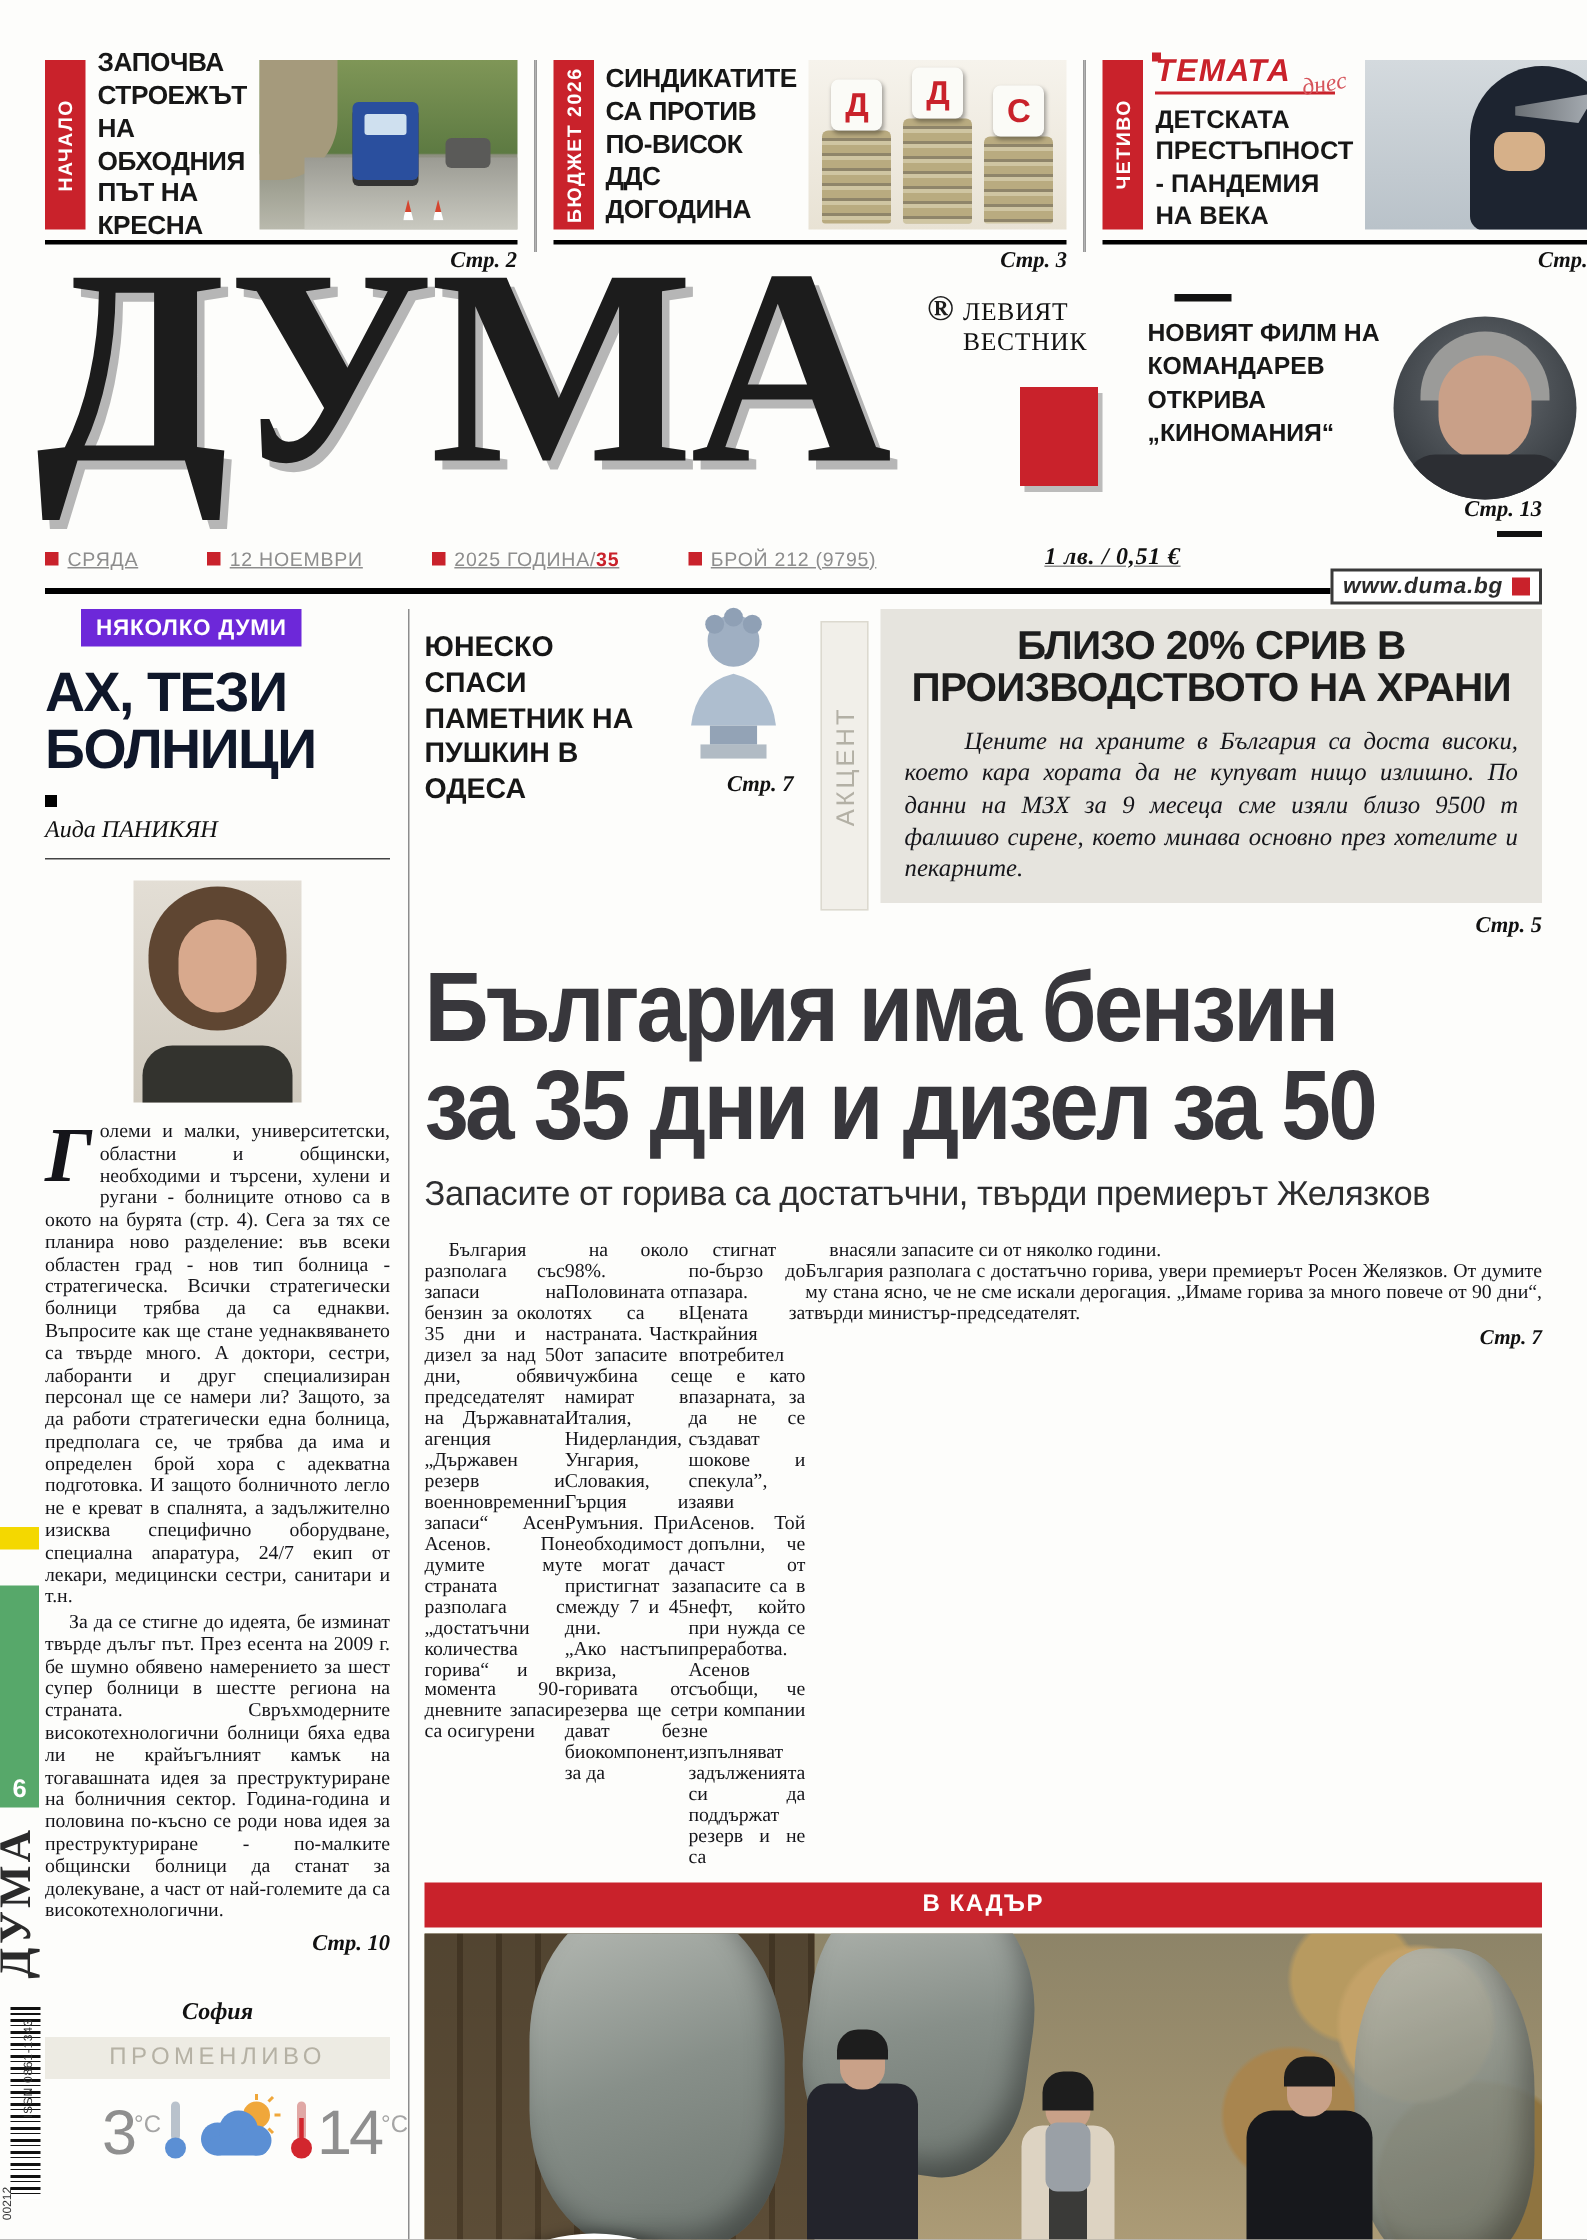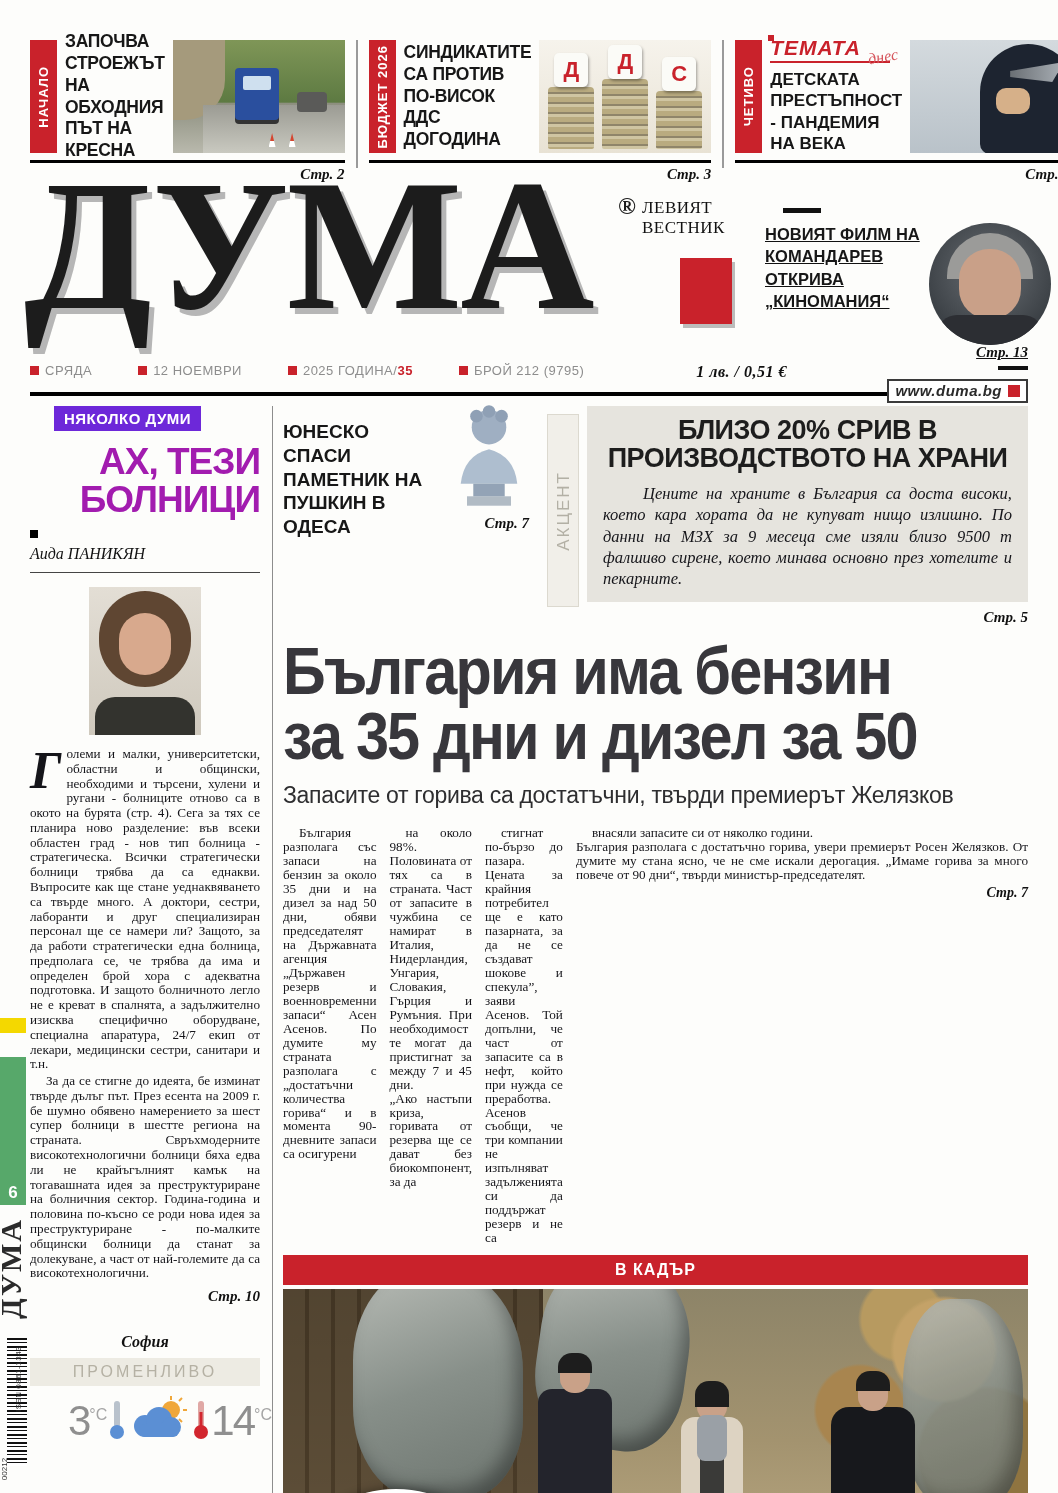--- a/index.html
+++ b/index.html
@@ -45,49 +45,49 @@
   .brand .b1 { font:italic bold 21px/0.9 "Liberation Sans", sans-serif; color:#c9222b; letter-spacing:1px; text-shadow:1px 1px 0 #fff,-1px -1px 0 #fff; }
   .brand .bsq { position:absolute; left:-2px; top:-4px; width:6px; height:6px; background:#c9222b; }
   .brand .b2 { position:absolute; right:-8px; top:10px; font:italic 16px/1 "Liberation Serif", serif; color:#d6555c; transform:rotate(-10deg); }
   .t3head { font:bold 17px/1.25 "Liberation Sans", sans-serif; color:#171717; }
   
   .masthead { position:relative; height:178px; margin:4px 30px 0 30px; }
   .duma { position:absolute; left:-6px; top:-34px; font:bold 186px/1 "Liberation Serif", serif; color:#1c1c1c; letter-spacing:-2px; text-shadow:5px 6px 0 rgba(145,145,145,.65); }
   .reg { position:absolute; left:588px; top:8px; font:bold 24px/1 "Liberation Serif", serif; color:#1c1c1c; }
   .tagline { position:absolute; left:612px; top:12px; font:17px/1.2 "Liberation Serif", serif; letter-spacing:.5px; color:#111; }
   .redperiod { position:absolute; left:650px; top:72px; width:52px; height:66px; background:#c9222b; box-shadow:3px 4px 0 rgba(145,145,145,.6); }
-  .film { position:absolute; left:735px; top:16px; width:293px;text-decoration:underline; }
+  .film { position:absolute; left:735px; top:4px; width:293px; }
   .film .dash { width:38px; height:5px; background:#111; margin:6px 0 10px 18px; }
   .filmrow { display:flex; }
   .filmhead { width:158px; font:bold 16.5px/1.35 "Liberation Sans", sans-serif; color:#171717; }
   .filmphoto { width:122px; height:122px; border-radius:50%; margin-left:6px; overflow:hidden; position:relative;
     background:radial-gradient(circle at 50% 40%,#6a6f74 0%,#3c4146 70%); }
   .filmphoto .hair { position:absolute; left:18px; top:10px; width:86px; height:46px; background:#9b9b99; border-radius:45px 45px 0 0; }
   .filmphoto .face { position:absolute; left:30px; top:26px; width:62px; height:70px; background:#c9a088; border-radius:30px; }
   .filmphoto .body { position:absolute; left:8px; bottom:-10px; width:106px; height:40px; background:#2c2e33; border-radius:20px 20px 0 0; }
   .filmpage { text-align:right; margin:0 30px 0 0; font:bold italic 15px/1 "Liberation Serif", serif; }
   .filmpage .dash2 { width:30px; height:4px; background:#111; margin:6px 0 0 auto; }
   
-  .dateline { position:relative; margin:0 30px; border-bottom:4px solid #000; padding-bottom:12px; display:flex; align-items:flex-start;
-    font:13px/1 "Liberation Sans", sans-serif; color:#8d8d8d; letter-spacing:.5px; }
+  .dateline { position:relative; margin:0 30px; border-bottom:4px solid #000; padding-bottom:12px; display:flex; align-items:center;
+    font:13px/1 "Liberation Sans", sans-serif; color:#8d8d8d; letter-spacing:.5px;text-decoration:underline; }
   .ditem { display:flex; align-items:center; gap:6px; margin-right:46px; }
   .sq { width:9px; height:9px; background:#c9222b; display:inline-block; }
   .d-red { color:#c9222b; font-weight:bold; }
   .price { margin-left:66px; font:bold italic 16px/1 "Liberation Serif", serif; color:#111; }
   .wwwbar { position:absolute; right:0; bottom:-11px; background:#fff; border:2px solid #3a3a3a; padding:1px 6px; display:flex; align-items:center; gap:6px;
     font:bold italic 15px/1.2 "Liberation Sans", sans-serif; color:#2b2b2b; }
   .wwwbar .sq { width:12px; height:12px; }
   
   .content { display:flex; margin:10px 30px 0 30px; }
   .sidebar { width:230px; flex:none; }
   .vsep { width:1px; background:#8d8d8d; margin:0 10px 180px 12px; }
   .mainarea { flex:1; min-width:0; }
   
   .kicker { display:inline-block; background:#6d28d9; color:#fff; font:bold 15px/1 "Liberation Sans", sans-serif; padding:5px 10px; letter-spacing:.5px;margin-left:24px; }
-  .optitle { font:bold 37px/1.04 "Liberation Sans", sans-serif; letter-spacing:-1px; color:#a21caf; margin:12px 0 10px;text-align:right; }
+  .optitle { font:bold 37px/1.04 "Liberation Sans", sans-serif; letter-spacing:-1px; color:#0f172a; margin:12px 0 10px; }
   .opbullet { width:8px; height:8px; background:#000; margin:2px 0 8px; }
   .author { font:italic 16px/1 "Liberation Serif", serif; margin-bottom:10px; }
   .oprule { border-top:1.5px solid #444; margin-bottom:14px; }
   .opphoto { width:112px; height:148px; margin:0 auto 12px; position:relative; overflow:hidden;
     background:linear-gradient(180deg,#e3ded5 0%,#cfc9bd 100%); }
   .opphoto .hair { position:absolute; left:10px; top:4px; width:92px; height:96px; background:#5f4632; border-radius:46px; }
   .opphoto .face { position:absolute; left:30px; top:26px; width:52px; height:62px; background:#d8a98d; border-radius:26px; }
   .opphoto .top { position:absolute; left:6px; bottom:-8px; width:100px; height:46px; background:#33332e; border-radius:20px 20px 0 0; }
   .optext { font:13.2px/1.12 "Liberation Serif", serif; text-align:justify; color:#15151a; }
   .optext p + p { text-indent:16px; margin-top:2px; }
@@ -111,21 +111,21 @@
   .foodwrap { flex:1; min-width:0; }
   .foodbox { background:#e6e4de; padding:10px 16px 12px; }
   .foodhead { font:bold 27px/1.05 "Liberation Sans", sans-serif; letter-spacing:-0.5px; color:#1d1d1d; text-align:center; margin-bottom:10px; }
   .foodlead { font:italic 16.5px/1.3 "Liberation Serif", serif; text-align:justify; text-indent:40px; color:#15151a; }
   .foodpage { text-align:right; font:bold italic 15px/1 "Liberation Serif", serif; margin-top:8px; }
   
   .mainhead { margin:14px 0 6px; font:bold 66px/0.98 "Liberation Sans", sans-serif; letter-spacing:-2px; color:#38373c;
     transform:scaleX(0.9); transform-origin:0 50%; white-space:nowrap; }
   .subhead { font:23px/1.2 "Liberation Sans", sans-serif; color:#2e2e30; margin:14px 0 16px; letter-spacing:-0.3px; }
   
-  .cols { display:flex; gap:13px; }
+  .cols { display:flex; }
   .col { flex:1; font:13.2px/1.06 "Liberation Serif", serif; text-align:justify; color:#15151a; white-space:pre-line; text-indent:16px; }
   .colpage { text-align:right; font:bold italic 14px/1 "Liberation Serif", serif; margin-top:4px; }
   
   .banner { margin-top:10px; background:#c9222b; color:#fff; text-align:center; font:bold 16px/1 "Liberation Sans", sans-serif; padding:7px 0; letter-spacing:1px; }
   .bigphoto { position:relative; margin-top:4px; height:432px; overflow:hidden;
     background:linear-gradient(180deg,#8d8468 0%,#a3936f 35%,#b5a47e 60%,#948b76 85%,#9d968c 100%); }
   .bp-shed { position:absolute; left:0; top:0; width:260px; height:100%;
     background:repeating-linear-gradient(90deg,#6d5b41 0 22px,#57462f 22px 26px), linear-gradient(#6d5b41,#6d5b41); }
   .bp-shed:after { content:""; position:absolute; inset:0; background:linear-gradient(180deg,rgba(0,0,0,.25),rgba(0,0,0,.05)); }
   .bp-statue { position:absolute; border-radius:40% 45% 35% 40%; background:linear-gradient(160deg,#b8bcb6 0%,#878f89 50%,#6d756f 100%); box-shadow:inset -8px -10px 18px rgba(0,0,0,.35); }

